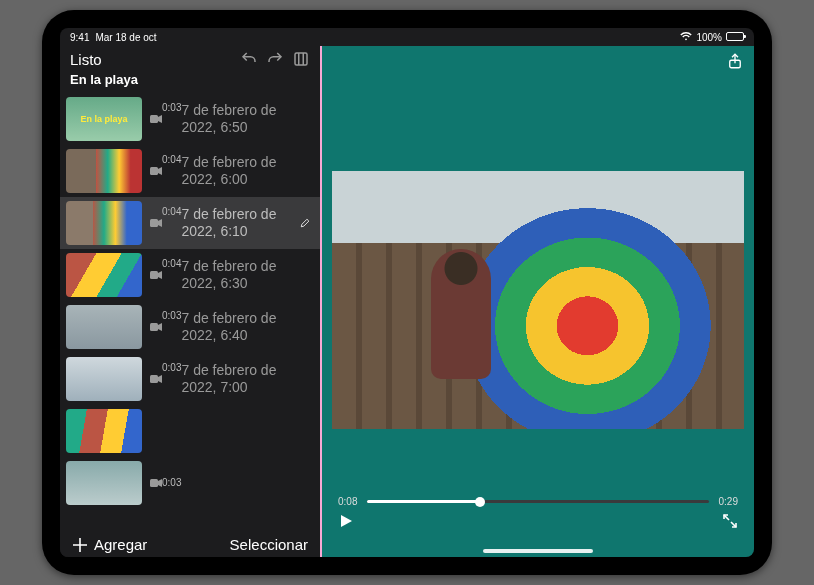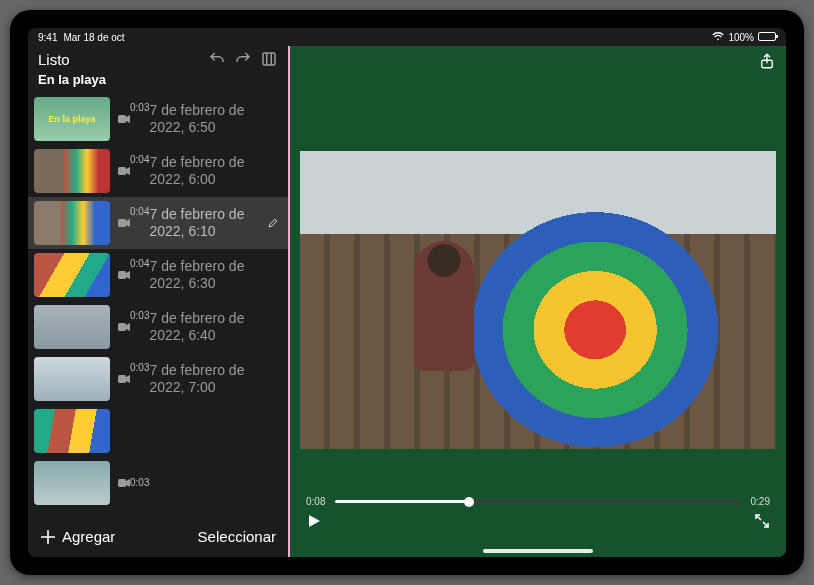--- a/index.html
+++ b/index.html
@@ -3,23 +3,23 @@
 <meta charset="utf-8">
 <style>
   * { margin: 0; padding: 0; box-sizing: border-box; }
   body {
     width: 814px; height: 585px;
     background: #666;
     font-family: -apple-system, "Helvetica Neue", Arial, sans-serif;
     display: flex; align-items: center; justify-content: center;
   }
   .ipad {
-    width: 794px; height: 565px;
+    width: 730px; height: 565px;
     background: #000;
-    border-radius: 20px;
+    border-radius: 32px;
     padding: 18px;
     position: relative;
     box-shadow: 0 2px 8px rgba(0,0,0,.5);
   }
   .screen {
     width: 100%; height: 100%;
     background: #1c1c1e;
     border-radius: 8px;
     overflow: hidden;
     display: flex; flex-direction: column;
@@ -74,40 +74,40 @@
   }
   .clip-meta { display:flex; font-size:10px; color:#9a9a9a; line-height:1.2; }
   .clip-top { display:flex; align-items:center; gap:3px; }
   .cam-icon { width:12px; height:8px; }
   .clip-dur { font-size:10px; color:#bbb; }
   .clip-date { font-size:14px; }
   .edit-pencil { margin-left:auto; stroke:#fff; fill:none; width:14px; height:14px; }
 
   .sb-bottom {
     display:flex; align-items:center;
-    padding:10px 12px 12px;
+    padding:10px 12px 4px;
     gap:6px;
     font-size:15px;
   }
   .plus-icon { width:16px; height:16px; }
   .sb-bottom .spacer { flex:1; }
 
   
   .t0 { background:linear-gradient(#6a8, #9ca); }
   .t1 { background:linear-gradient(90deg,#7a6a5a 40%,#b54 40%,#2a8 55%,#fc3 70%,#b33 85%); }
   .t2 { background:linear-gradient(90deg,#8b7a6a 35%,#b54 35%,#2a8 50%,#fc3 65%,#36c 80%); }
   .t3 { background:linear-gradient(120deg,#b54 0 30%,#fc3 30% 55%,#2a8 55% 75%,#36c 75%); }
   .t4 { background:linear-gradient(#a8b4b8,#8a98a0); }
   .t5 { background:linear-gradient(#cfd8dd,#9fb0bb); }
   .t6 { background:linear-gradient(100deg,#2a8 0 25%,#b54 25% 50%,#fc3 50% 75%,#36c 75%); }
   .t7 { background:linear-gradient(#8aa,#bcc); }
 
   
   .preview {
-    flex:1; background:#14532d;
+    flex:1; background:#0f766e;
     display:flex; flex-direction:column;
     position:relative;
   }
   .preview-top {
     display:flex; justify-content:flex-end; padding:6px 10px 0 0;
   }
   .share-icon { width:18px; height:18px; stroke:#fff; fill:none; }
   .video-area { flex:1; display:flex; align-items:center; justify-content:center; padding:40px 10px 0; }
   .video-frame {
     width:100%; aspect-ratio:16/10; max-height:100%;

